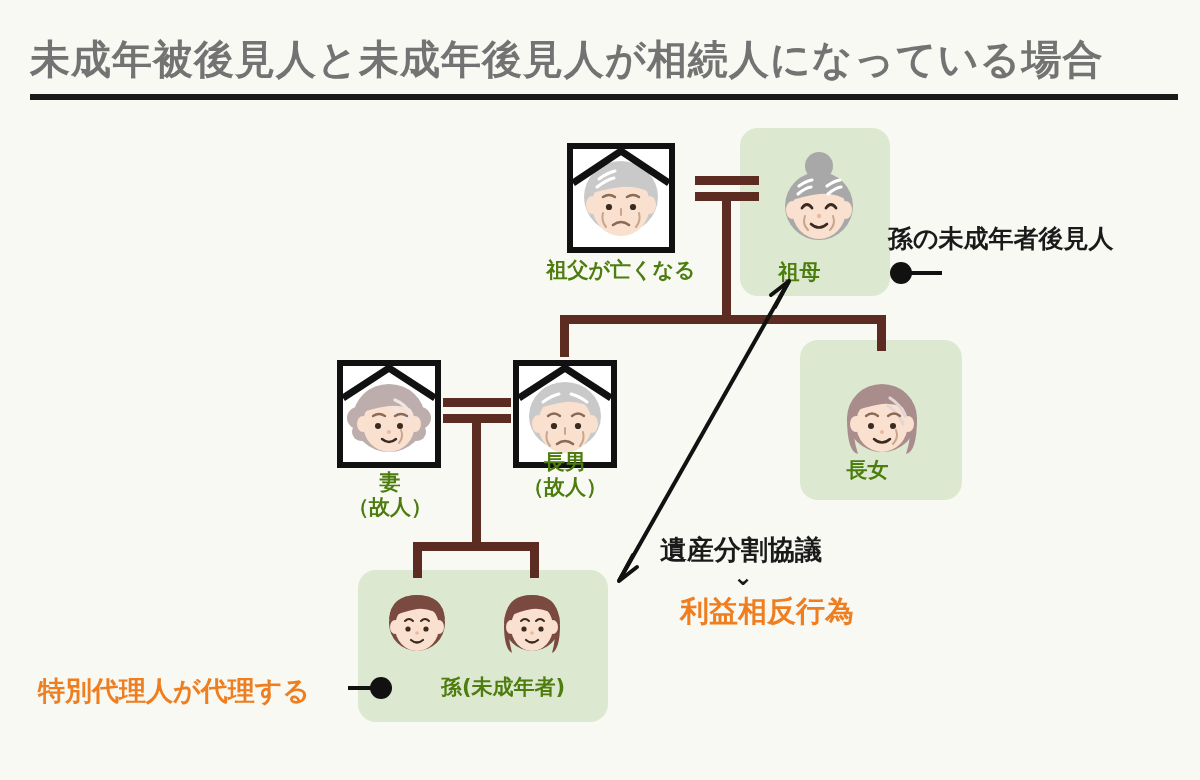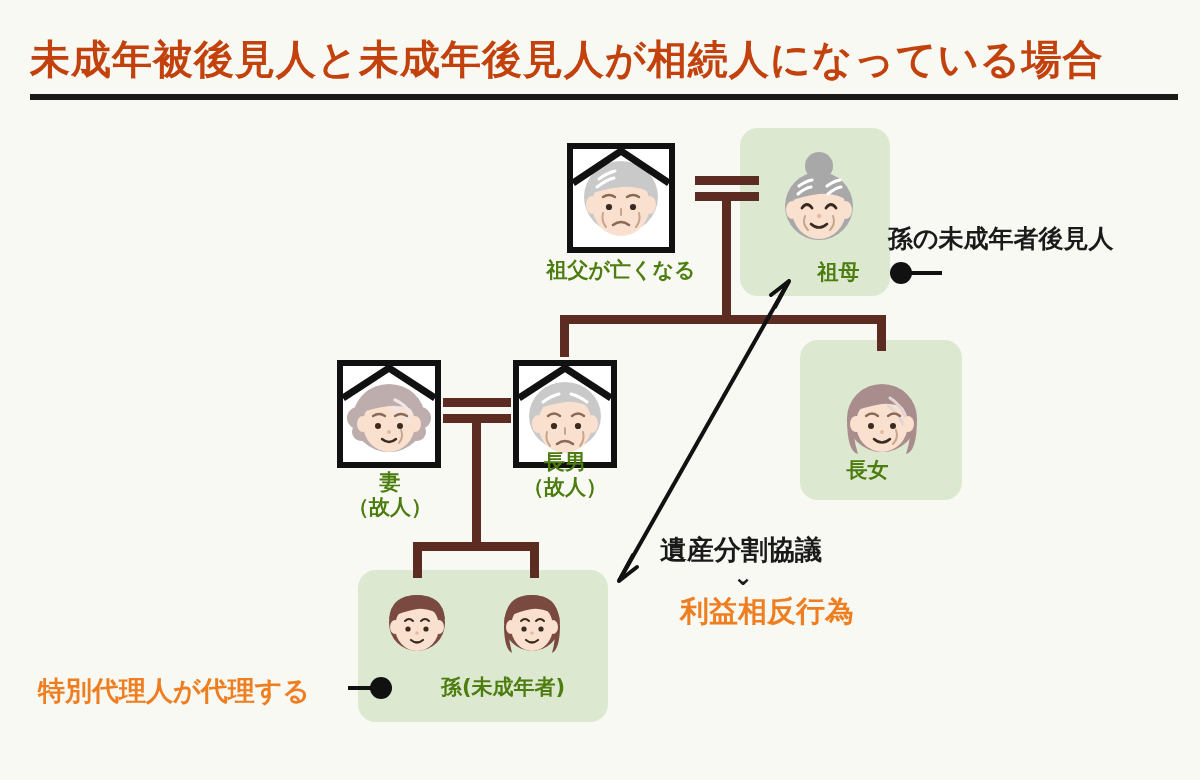--- a/index.html
+++ b/index.html
@@ -9,21 +9,21 @@
     font-family:"DejaVu Sans","Liberation Sans",sans-serif;
     overflow:hidden;
     position:relative;
   }
   #stage{position:relative;width:1200px;height:780px;}
 
   
   .title{
     position:absolute;left:30px;top:32px;
     font-size:40px;font-weight:bold;
-    color:#c2410c;
+    color:#737373;
     letter-spacing:1px;
     white-space:nowrap;
   }
   .title-rule{
     position:absolute;left:30px;top:94px;
     width:1148px;height:6px;background:#1a1a1a;
   }
 
   
   .node{position:absolute;}
@@ -145,21 +145,21 @@
       <path d="M29 58 Q34 51 39 58" stroke="#3a2a20" stroke-width="2.8" fill="none" stroke-linecap="round"></path>
       <path d="M53 58 Q58 51 63 58" stroke="#3a2a20" stroke-width="2.8" fill="none" stroke-linecap="round"></path>
 
       <circle cx="46" cy="66" r="2.2" fill="#e6b9a0"></circle>
 
       <path d="M38 74 Q46 81 54 74" stroke="#3a2a20" stroke-width="2.6" fill="none" stroke-linecap="round"></path>
       <path d="M32 66 Q29 74 35 80" stroke="#c8a58d" stroke-width="2" fill="none" stroke-linecap="round"></path>
       <path d="M60 66 Q63 74 57 80" stroke="#c8a58d" stroke-width="2" fill="none" stroke-linecap="round"></path>
     </svg>
   </div>
-  <div class="label" style="left:740px;top:260px;width:119px;margin-left:39px;">祖母</div>
+  <div class="label" style="left:740px;top:260px;width:119px;">祖母</div>
 
   <div class="anno black" style="left:888px;top:222px;font-size:25px;">孫の未成年者後見人</div>
   <div class="dot" style="left:890px;top:262px;"></div>
   <div class="leader" style="left:910px;top:271px;width:32px;"></div>
 
   <div class="frame" style="left:337px;top:360px;width:104px;height:108px;">
     <svg width="92" height="96" viewBox="0 0 92 96">
       <ellipse cx="46" cy="52" rx="36" ry="34" fill="#bdadad"></ellipse>
       <circle cx="15" cy="52" r="11" fill="#bdadad"></circle>
       <circle cx="77" cy="52" r="11" fill="#bdadad"></circle>

